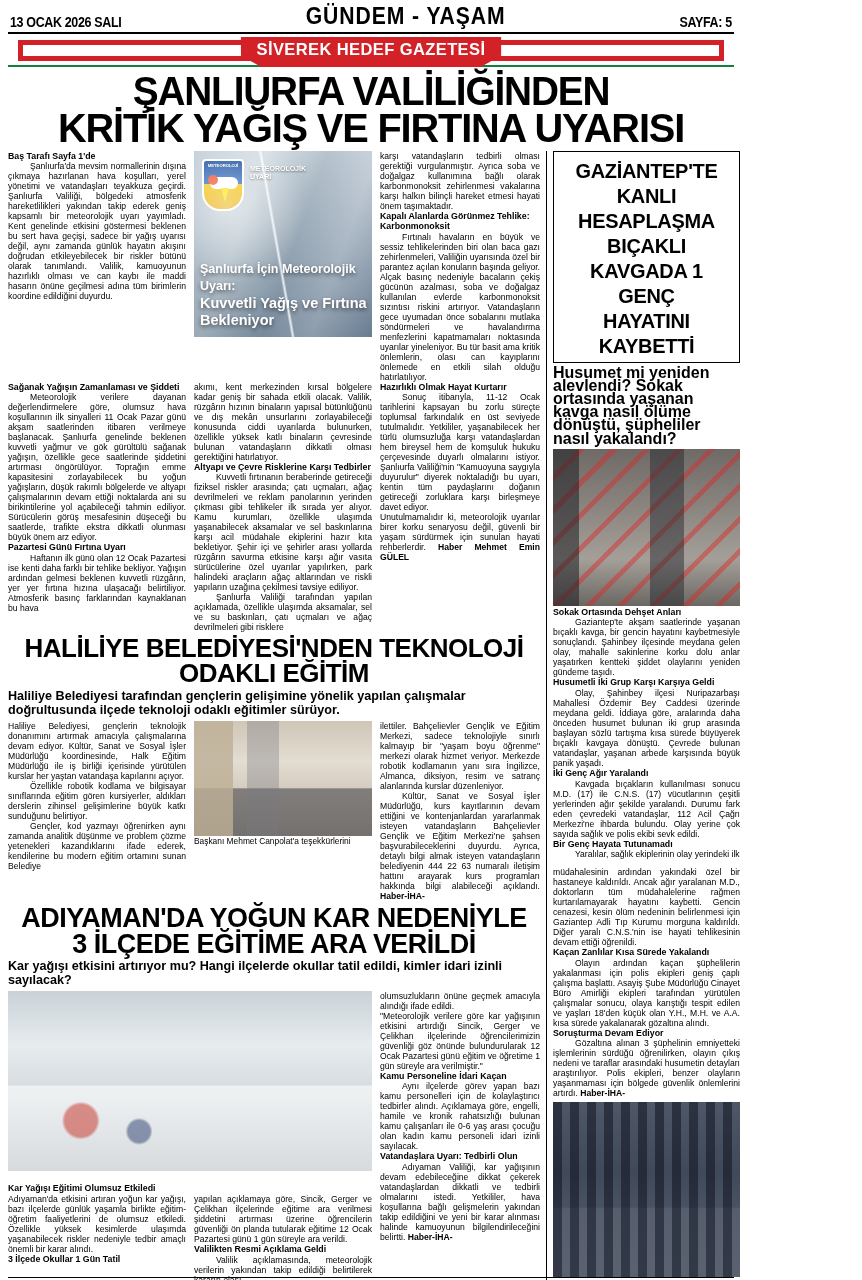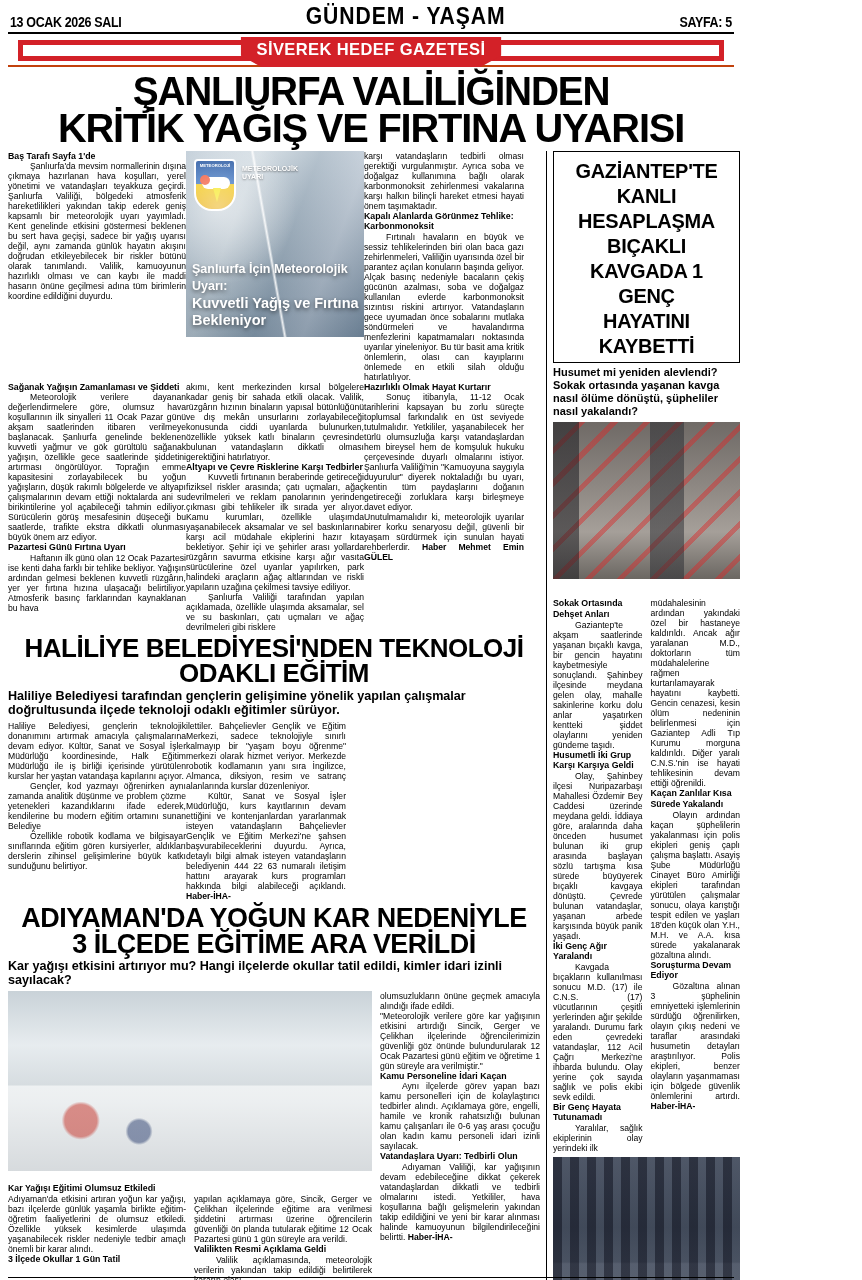--- a/index.html
+++ b/index.html
@@ -21,21 +21,21 @@
     font-weight: 700; font-size: 14.5px; letter-spacing: -0.4px;
     font-family: "Liberation Sans Narrow", "Liberation Sans", sans-serif;
     transform: scaleX(0.86); transform-origin: left bottom;
   }
   .mh-page { transform-origin: right bottom; }
   .mh-title {
     font-weight: 700; font-size: 23px; letter-spacing: 1px;
     transform: scaleX(0.92);
   }
 
-  .rulebox { border-top: 2px solid #000; border-bottom: 2px solid #c2410c; padding: 3px 0 1px 0; }
+  .rulebox { border-top: 2px solid #000; border-bottom: 2px solid #15803d; padding: 3px 0 1px 0; }
   .banner { position: relative; height: 27px; }
   .banner-bar {
     position: absolute; left: 10px; right: 10px; top: 3px; height: 21px;
     border: 5px solid #d32128; background: #fff;
   }
   .banner-plate {
     position: absolute; left: 50%; top: 0px; transform: translateX(-50%);
     background: #d32128; color: #fff; padding: 3px 16px 8px 16px;
     font-weight: 700; font-size: 16.5px; letter-spacing: 0.4px;
     clip-path: polygon(0 0, 100% 0, 100% 62%, 92% 100%, 8% 100%, 0 62%);
@@ -49,21 +49,21 @@
   }
   .main-head .l1 { display: block; }
   .main-head .l2 { display: block; font-size: 41px; }
 
   
   .content { display: flex; gap: 6px; }
   .left-col { width: 540px; }
   .right-col { width: 300px; border-left: 1.5px solid #000; padding-left: 6px; }
 
   .cols2 { display: flex; gap: 8px; }
-  .cols3 { display: flex; }
+  .cols3 { display: flex; gap: 8px; }
   .col { flex: 1; }
 
   p, .body-txt {
     font-size: 8.6px; line-height: 10px; text-align: justify;
     font-family: "Liberation Sans", sans-serif;
   }
   .ind { text-indent: 22px; }
   .sub { font-weight: 700; font-size: 8.8px; line-height: 10.6px; }
   .src { font-weight: 700; }
 
@@ -144,21 +144,21 @@
     text-align:center; font-weight:700; line-height:0.95; letter-spacing:-0.5px;
   }
   .hal-head { font-size: 26.5px; margin: 4px 0 2px 0; transform: scaleX(0.98); }
   .adi-head { font-size: 27.5px; margin: 4px 0 2px 0; transform: scaleX(0.98); }
   .deck { font-weight:700; font-size:12.6px; line-height:14.5px; margin-bottom:3px; }
 
   .gz-head {
     text-align:center; font-weight:700; font-size:21px; line-height:25px;
     letter-spacing:-0.3px; transform: scaleX(0.95); padding: 2px 0;
   }
-  .gz-deck { font-weight:700; font-size:11px; line-height:13.2px; margin: 3px 0 4px 0; }
+  .gz-deck { font-weight:700; font-size:16px; line-height:13.2px; margin: 3px 0 4px 0; }
   .gz-box { border:1.5px solid #000; padding: 4px 5px 2px 5px; }
 
   .zayi-head {
     font-weight:700; font-size:45px; letter-spacing:-1.5px; line-height:46px;
     text-align:center; transform: scaleX(1.02);
   }
   .zayi-box { border-top:1.5px solid #000; margin-top:4px; padding-top:3px; }
   .zayi-txt { font-size:13px; line-height:11.6px; }
   .outer-frame { position:absolute; left:8px; right:8px; bottom:2px; border-bottom:1.5px solid #000; }
 </style>
@@ -241,22 +241,26 @@
 
       <div class="sec-head hal-head">
         <div>HALİLİYE BELEDİYESİ'NDEN TEKNOLOJİ</div>
         <div>ODAKLI EĞİTİM</div>
       </div>
       <div class="deck">Haliliye Belediyesi tarafından gençlerin gelişimine yönelik yapılan çalışmalar doğrultusunda ilçede teknoloji odaklı eğitimler sürüyor.</div>
 
       <div class="cols3">
         <div class="col" style="flex:0 0 178px;">
           <p> Haliliye Belediyesi, gençlerin teknolojik donanımını artırmak amacıyla çalışmalarına devam ediyor. Kültür, Sanat ve Sosyal İşler Müdürlüğü koordinesinde, Halk Eğitim Müdürlüğü ile iş birliği içerisinde yürütülen kurslar her yaştan vatandaşa kapılarını açıyor.</p>
+          <p class="ind">Özellikle robotik kodlama ve bilgisayar sınıflarında eğitim gören kursiyerler, aldıkları derslerin zihinsel gelişimlerine büyük katkı sunduğunu belirtiyor.</p>
           <p class="ind">Gençler, kod yazmayı öğrenirken aynı zamanda analitik düşünme ve problem çözme yetenekleri kazandıklarını ifade ederek, kendilerine bu modern eğitim ortamını sunan Belediye</p>
-          <p class="ind">Özellikle robotik kodlama ve bilgisayar sınıflarında eğitim gören kursiyerler, aldıkları derslerin zihinsel gelişimlerine büyük katkı sunduğunu belirtiyor.</p>
+        </div>
+        <div class="col" style="flex:0 0 178px;">
+          <div class="photo ph-class" style="height:115px;"></div>
+          <p class="cap">Başkanı Mehmet Canpolat'a teşekkürlerini</p>
         </div>
         <div class="col" style="flex:0 0 160px;">
           <p>ilettiler. Bahçelievler Gençlik ve Eğitim Merkezi, sadece teknolojiyle sınırlı kalmayıp bir "yaşam boyu öğrenme" merkezi olarak hizmet veriyor. Merkezde robotik kodlamanın yanı sıra İngilizce, Almanca, diksiyon, resim ve satranç alanlarında kurslar düzenleniyor.</p>
           <p class="ind"><span>Kültür, Sanat ve Sosyal İşler Müdürlüğü, kurs kayıtlarının devam ettiğini ve kontenjanlardan yararlanmak isteyen vatandaşların Bahçelievler Gençlik ve Eğitim Merkezi'ne şahsen başvurabileceklerini duyurdu.    Ayrıca, detaylı bilgi almak isteyen vatandaşların belediyenin 444 22 63 numaralı iletişim hattını arayarak kurs programları hakkında bilgi alabileceği açıklandı. </span><span class="src">Haber-İHA-</span></p>
         </div>
       </div>
 
       <div class="sec-head adi-head">
         <div>ADIYAMAN'DA YOĞUN KAR NEDENİYLE</div>
         <div>3 İLÇEDE EĞİTİME ARA VERİLDİ</div>
@@ -297,21 +301,21 @@
         <div class="gz-head">
           <div>GAZİANTEP'TE KANLI HESAPLAŞMA</div>
           <div>BIÇAKLI KAVGADA 1 GENÇ</div>
           <div>HAYATINI KAYBETTİ</div>
         </div>
       </div>
       <div class="gz-deck">Husumet mi yeniden alevlendi? Sokak ortasında yaşanan kavga nasıl ölüme dönüştü, şüpheliler nasıl yakalandı?</div>
 
       <div class="photo ph-street" style="height:157px;"></div>
 
-      <div class="cols2" style="margin-top:19px;">
+      <div class="cols2" style="margin-top:1px;flex-direction:column;">
         <div class="col">
           <div class="sub">Sokak Ortasında Dehşet Anları</div>
           <p class="ind">Gaziantep'te akşam saatlerinde yaşanan bıçaklı kavga, bir gencin hayatını kaybetmesiyle sonuçlandı. Şahinbey ilçesinde meydana gelen olay, mahalle sakinlerine korku dolu anlar yaşatırken kentteki şiddet olaylarını yeniden gündeme taşıdı.</p>
           <div class="sub">Husumetli İki Grup Karşı Karşıya Geldi</div>
           <p class="ind">Olay, Şahinbey ilçesi Nuripazarbaşı Mahallesi Özdemir Bey Caddesi üzerinde meydana geldi. İddiaya göre, aralarında daha önceden husumet bulunan iki grup arasında başlayan sözlü tartışma kısa sürede büyüyerek bıçaklı kavgaya dönüştü. Çevrede bulunan vatandaşlar, yaşanan arbede karşısında büyük panik yaşadı.</p>
           <div class="sub">İki Genç Ağır Yaralandı</div>
           <p class="ind">Kavgada bıçakların kullanılması sonucu M.D. (17) ile C.N.S. (17) vücutlarının çeşitli yerlerinden ağır şekilde yaralandı. Durumu fark eden çevredeki vatandaşlar, 112 Acil Çağrı Merkezi'ne ihbarda bulundu. Olay yerine çok sayıda sağlık ve polis ekibi sevk edildi.</p>
           <div class="sub">Bir Genç Hayata Tutunamadı</div>
           <p class="ind">Yaralılar, sağlık ekiplerinin olay yerindeki ilk</p>
         </div>

